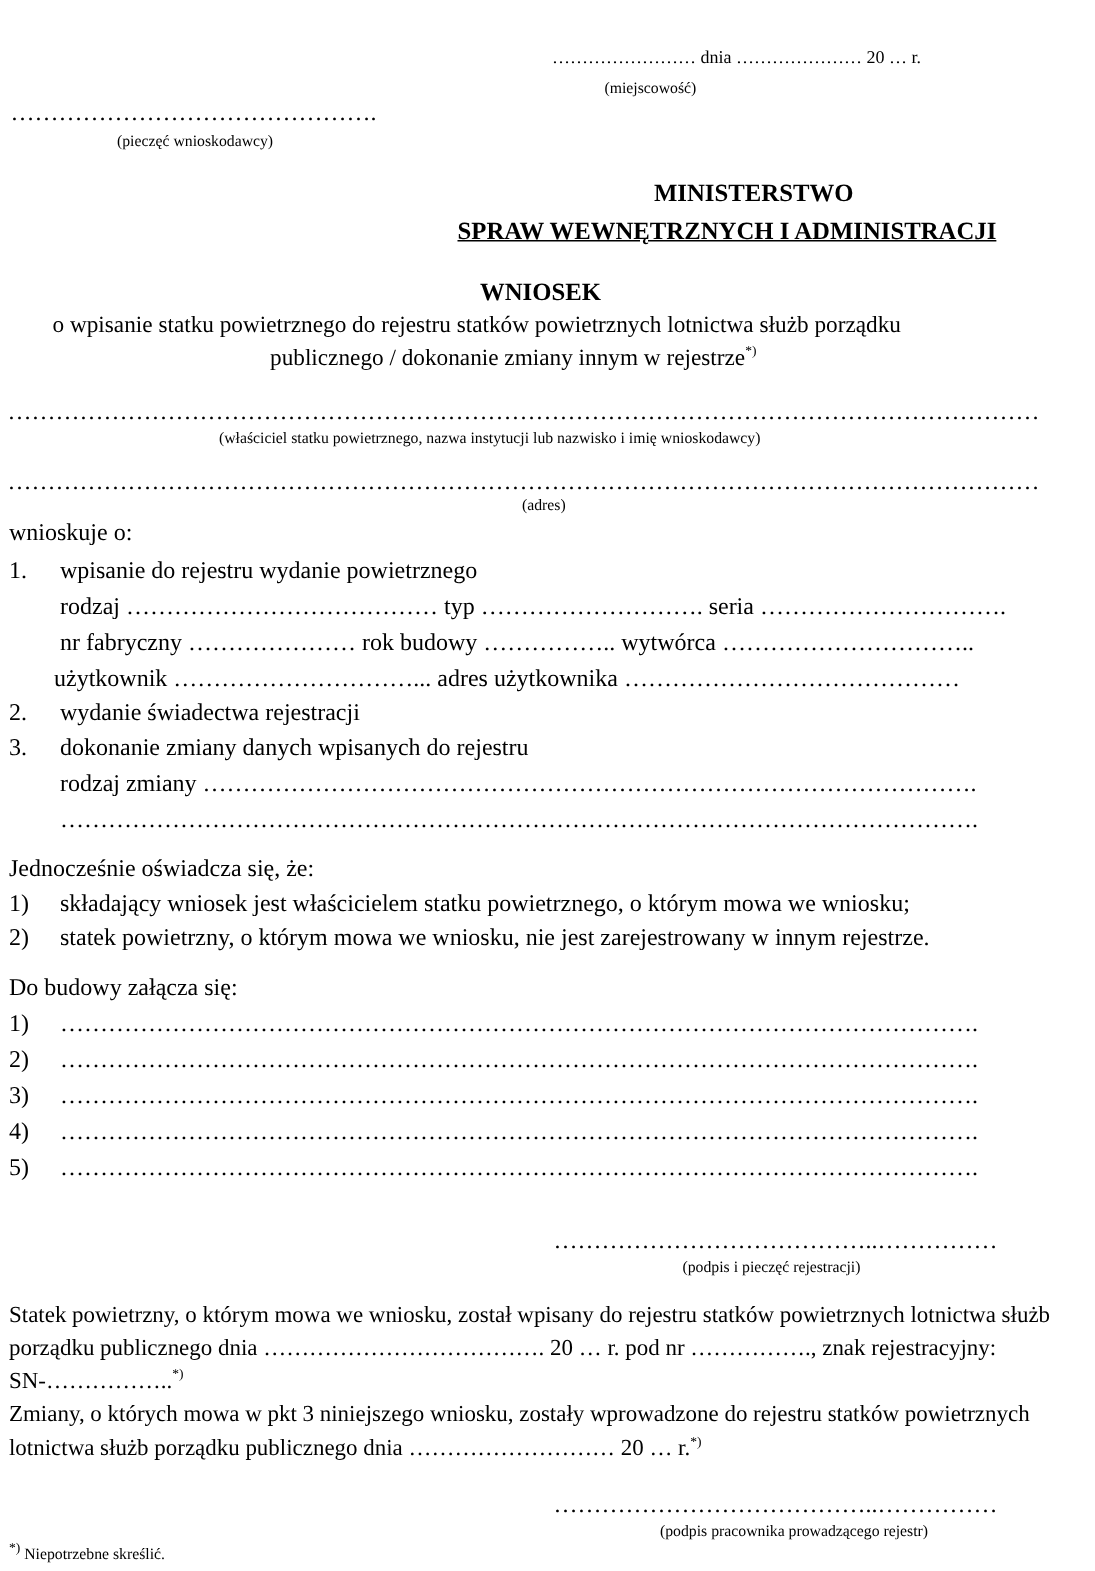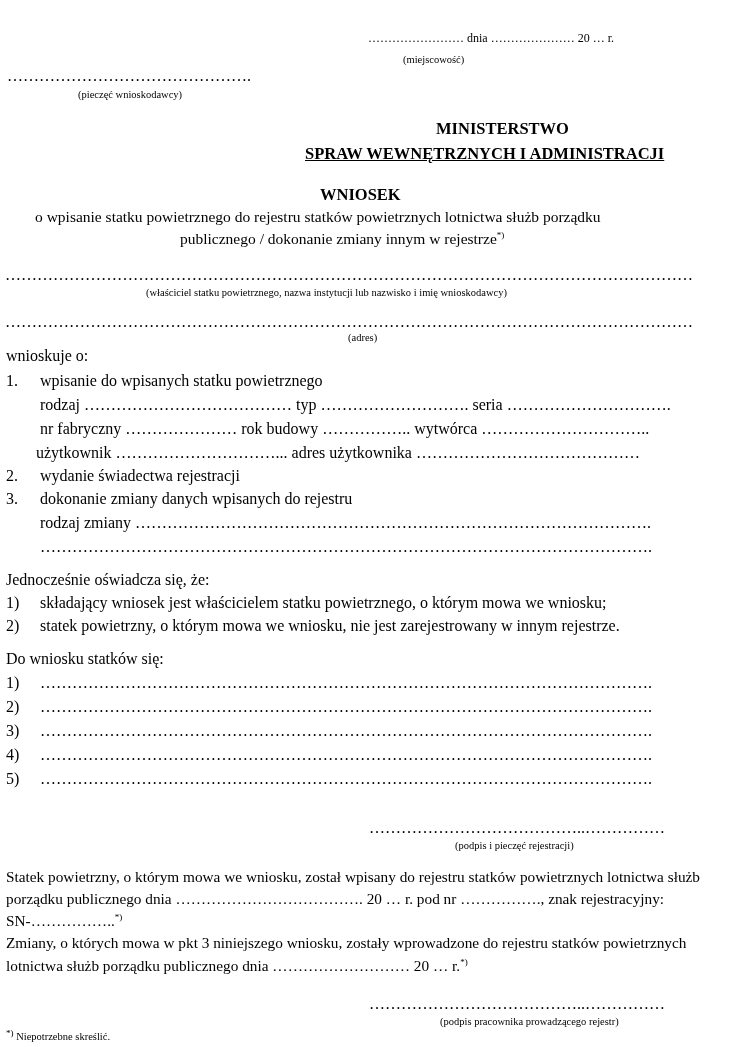--- a/index.html
+++ b/index.html
@@ -35,21 +35,21 @@
 
 <div class="abs fill" style="left:5px; top:266px; width:720px; font-size:16px;">…………………………………………………………………………………………………………………</div>
 <div class="abs small" style="left:146px; top:287px;">(właściciel statku powietrznego, nazwa instytucji lub nazwisko i imię wnioskodawcy)</div>
 <div class="abs fill" style="left:5px; top:313px; width:720px; font-size:16px;">…………………………………………………………………………………………………………………</div>
 <div class="abs small" style="left:348px; top:332px;">(adres)</div>
 
 <div class="abs" style="left:6px; top:347px; font-size:16px;">wnioskuje o:</div>
 
 <div class="line" style="top:371px; left:0; width:730px;">
   <span class="num">1.</span>
-  <span class="txt">wpisanie do wpisanych statku powietrznego</span>
+  <span class="txt">wpisanie do rejestru wydanie powietrznego</span>
 </div>
 <div class="line" style="top:395px; left:40px;">rodzaj ………………………………… typ ………………………. seria ………………………….</div>
 <div class="line" style="top:419px; left:40px;">nr fabryczny ………………… rok budowy …………….. wytwórca …………………………..</div>
 <div class="line" style="top:443px; left:36px;">użytkownik …………………………... adres użytkownika ……………………………………</div>
 
 <div class="line" style="top:466px; left:0; width:730px;">
   <span class="num">2.</span>
   <span class="txt">wydanie świadectwa rejestracji</span>
 </div>
 <div class="line" style="top:489px; left:0; width:730px;">
@@ -62,21 +62,21 @@
 <div class="line" style="top:570px; left:6px;">Jednocześnie oświadcza się, że:</div>
 <div class="line" style="top:593px; left:0; width:730px;">
   <span class="num">1)</span>
   <span class="txt">składający wniosek jest właścicielem statku powietrznego, o którym mowa we wniosku;</span>
 </div>
 <div class="line" style="top:616px; left:0; width:730px;">
   <span class="num">2)</span>
   <span class="txt">statek powietrzny, o którym mowa we wniosku, nie jest zarejestrowany w innym rejestrze.</span>
 </div>
 
-<div class="line" style="top:649px; left:6px;">Do wniosku statków się:</div>
+<div class="line" style="top:649px; left:6px;">Do budowy załącza się:</div>
 <div class="line" style="top:673px; left:0; width:730px;">
   <span class="num">1)</span>
   <span class="txt">…………………………………………………………………………………………………….</span>
 </div>
 <div class="line" style="top:697px; left:0; width:730px;">
   <span class="num">2)</span>
   <span class="txt">…………………………………………………………………………………………………….</span>
 </div>
 <div class="line" style="top:721px; left:0; width:730px;">
   <span class="num">3)</span>

